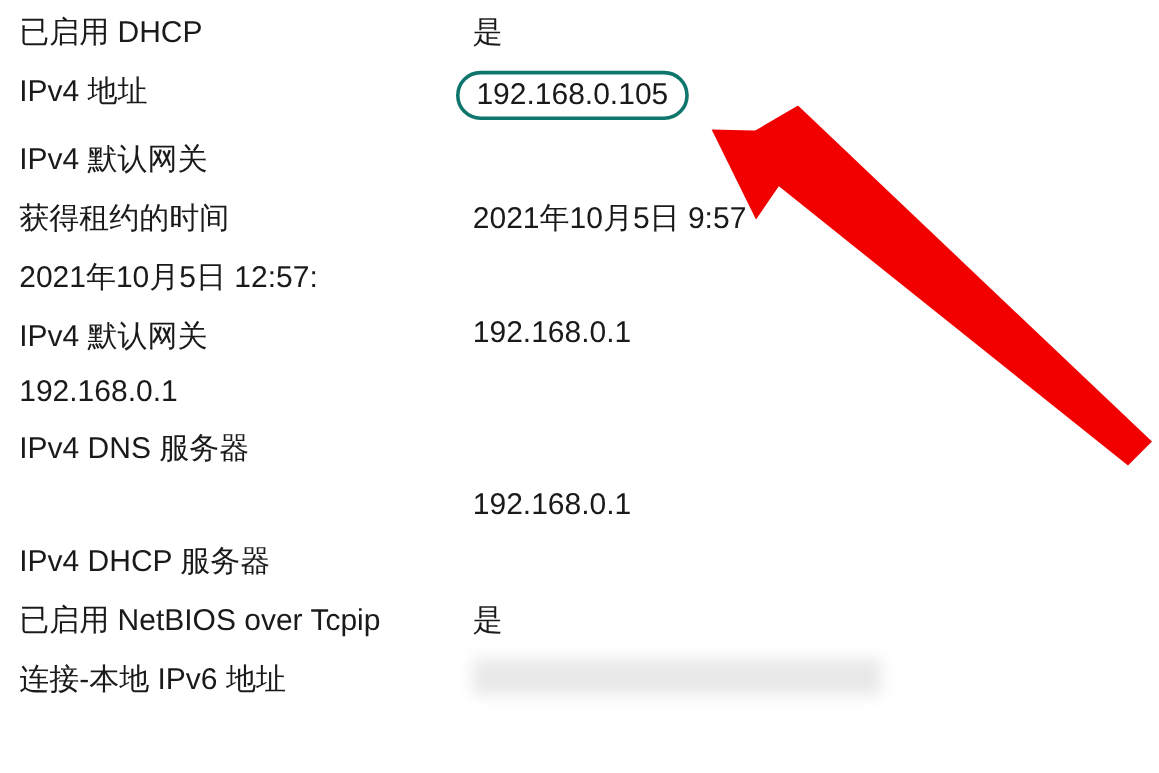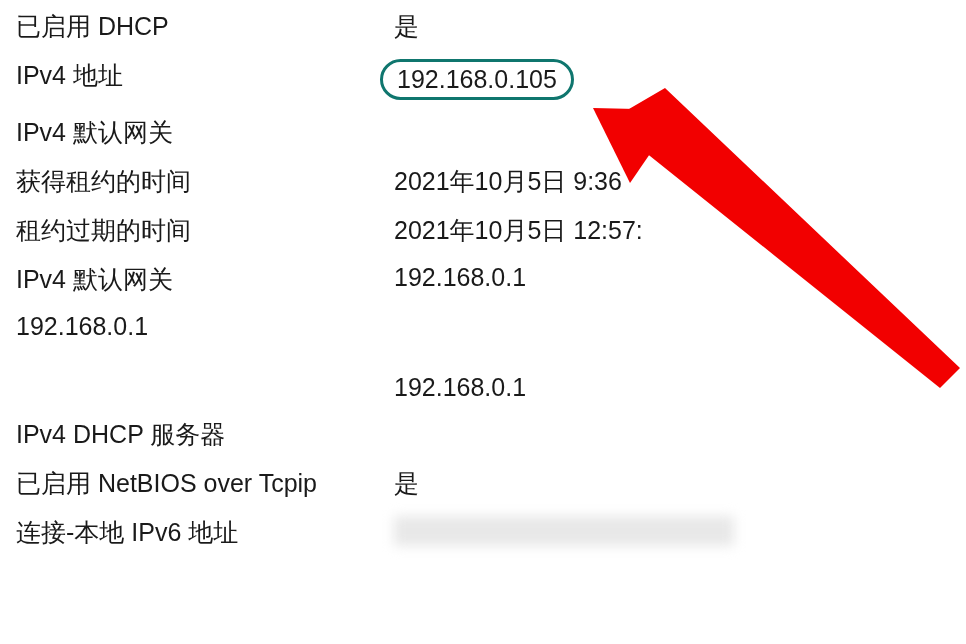--- a/index.html
+++ b/index.html
@@ -66,34 +66,34 @@
     </div>
     <div class="row">
       <div class="label">IPv4 地址</div>
       <div class="value value-wrap"><span class="highlighted">192.168.0.105</span></div>
     </div>
     <div class="row">
       <div class="label">IPv4 默认网关</div>
     </div>
     <div class="row">
       <div class="label">获得租约的时间</div>
-      <div class="value value-wrap"><span>2021年10月5日 9:36</span></div>
+      <div class="value value-wrap"><span>2021年10月5日 9:57</span></div>
     </div>
     <div class="row">
-      <div class="label">租约过期的时间</div>
       <div class="value value-wrap"><span>2021年10月5日 12:57:</span></div>
     </div>
     <div class="row">
       <div class="label">IPv4 默认网关</div>
       <div class="value value-wrap"><span>192.168.0.1</span></div>
     </div>
     <div class="row">
       <div class="value value-wrap"><span>192.168.0.1</span></div>
     </div>
     <div class="row">
+      <div class="label">IPv4 DNS 服务器</div>
     </div>
     <div class="row">
       <div class="label"></div>
       <div class="value value-wrap"><span>192.168.0.1</span></div>
     </div>
     <div class="row">
       <div class="label">IPv4 DHCP 服务器</div>
       <div class="value value-wrap"><span></span></div>
     </div>
     <div class="row">

